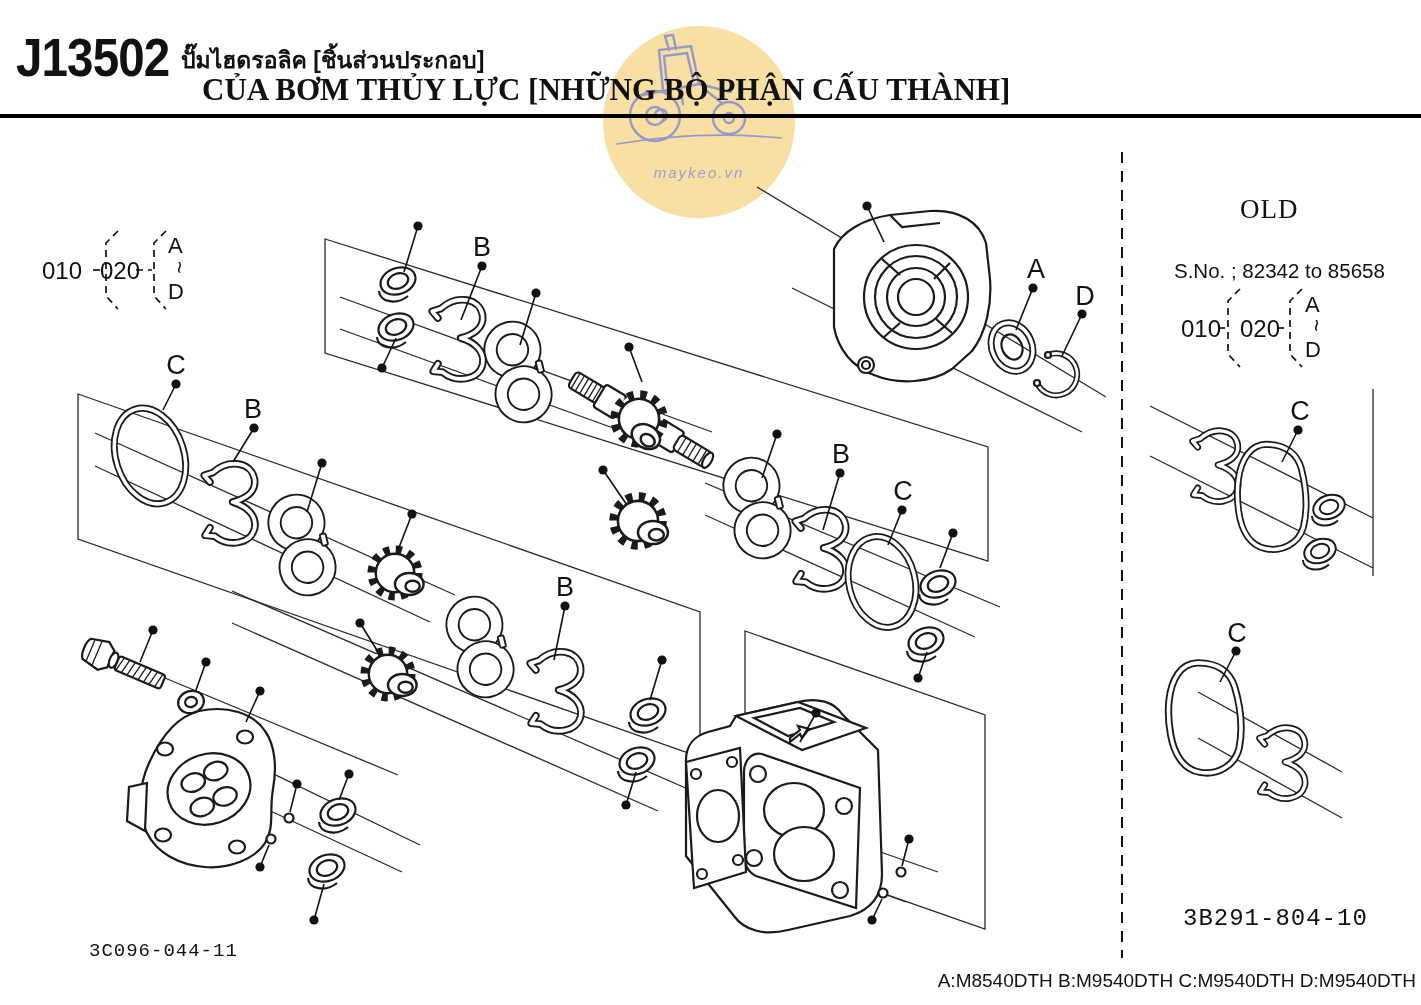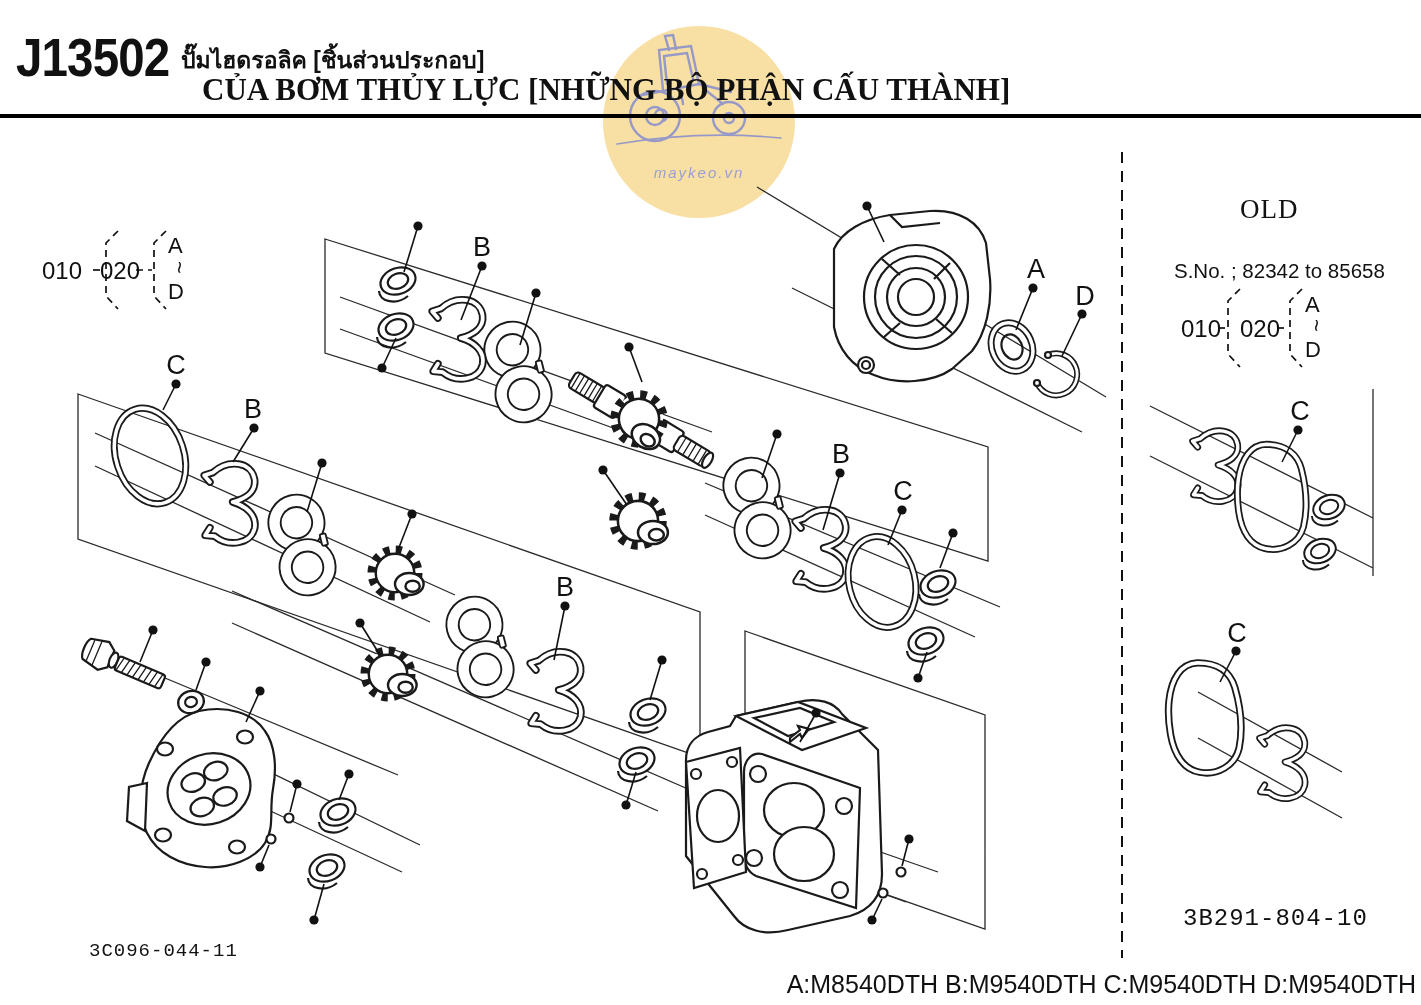--- a/index.html
+++ b/index.html
@@ -39,21 +39,21 @@
   .refsmall{font-family:"Liberation Sans",sans-serif;font-size:22px;fill:#111;}
   .dash{fill:none;stroke:#111;stroke-width:1.7px;stroke-dasharray:7 5;}
   .sep{fill:none;stroke:#111;stroke-width:2px;stroke-dasharray:11 8;}
   
   .old-hd{position:absolute;left:1240px;top:194px;font-size:27px;letter-spacing:1px;z-index:2;font-family:Liberation Serif, serif;}
   .old-sn{position:absolute;left:1174px;top:259px;font-size:20.5px;z-index:2;}
   .num-main{position:absolute;left:89px;top:902px;font-family:"Liberation Mono",monospace;
             font-size:19px;letter-spacing:1px;z-index:2;margin-top:38px;}
   .num-old{position:absolute;left:1183px;top:905px;font-family:"Liberation Mono",monospace;
            font-size:24px;letter-spacing:1px;z-index:2;}
-  .footer{position:absolute;right:5px;top:970px;font-size:25px;z-index:2;}
+  .footer{position:absolute;right:5px;top:970px;font-size:19px;z-index:2;}
 </style>
 </head>
 <body>
 
 <div id="page">
 
   <div class="wm">
     <svg width="192" height="192" viewBox="0 0 192 192">
       <g fill="none" stroke="#8C92CB" stroke-width="2.4" opacity="0.9" stroke-linecap="round">
         <path d="M60,64 L56,24 L88,20 L96,58"></path>

